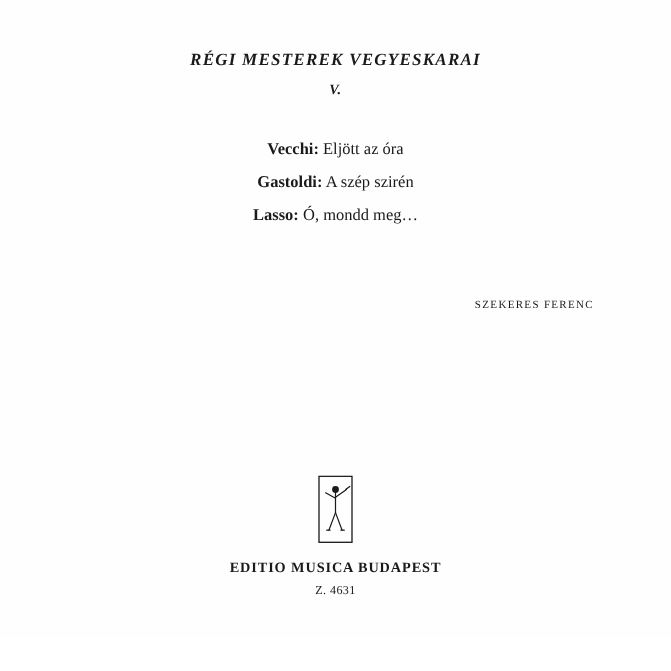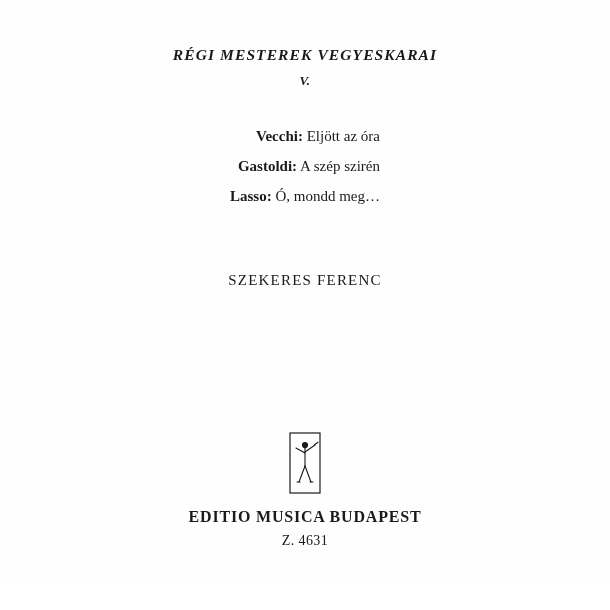--- a/index.html
+++ b/index.html
@@ -57,60 +57,61 @@
   .works {
     margin-top: 40px;
     display: inline-block;
     text-align: left;
   }
   .work-line {
     font-size: 15px;
     line-height: 1.0;
     margin-bottom: 15px;
     white-space: nowrap;
-    text-align: right;
+    text-align: center;
   }
   .composer {
     font-weight: bold;
   }
   .work-title {
     font-weight: normal;
   }
   .editor-block {
     margin-top: 53px;
   }
   .editor-role {
     font-size: 9.5px;
     letter-spacing: 0.6px;
   }
   .editor-name {
-    font-size: 15px;
+    font-size: 10px;
     letter-spacing: 1.2px;
     margin-top: 19px;
+    text-align: right;
   }
   .publisher-block {
     position: absolute;
     left: 0;
     right: 0;
     top: 432px;
     text-align: center;
   }
   .logo {
     width: 40px;
     height: 62px;
     margin: 0 auto 14px auto;
     display: block;
   }
   .publisher-name {
-    font-size: 16px;
+    font-size: 13px;
     font-weight: bold;
     letter-spacing: 0.8px;
   }
   .plate-number {
-    font-size: 14px;
+    font-size: 11px;
     letter-spacing: 0.4px;
     margin-top: 7px;
   }
 </style>
 </head>
 <body>
 
 <div class="page">
   <div class="sheet">
 

